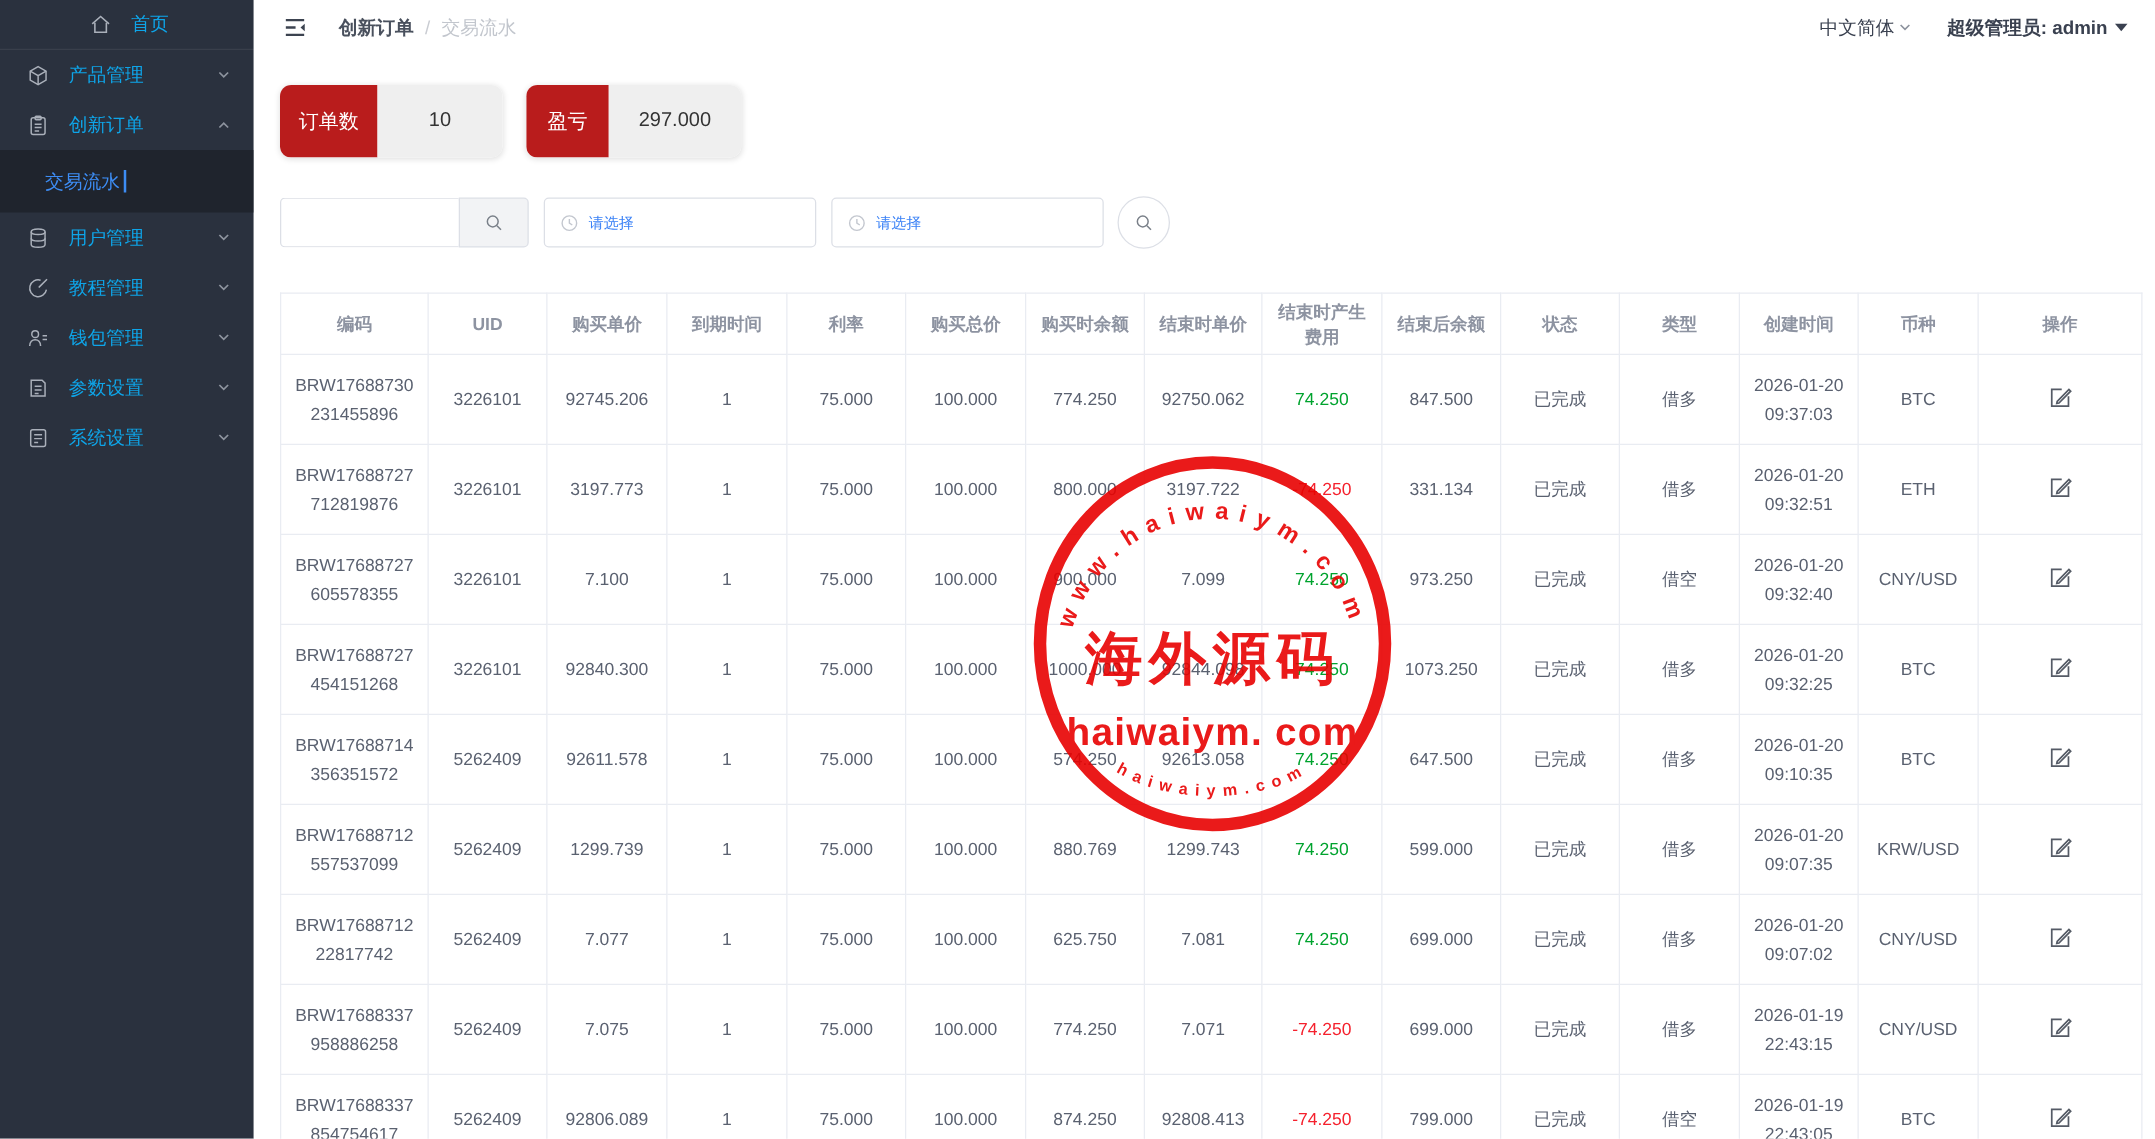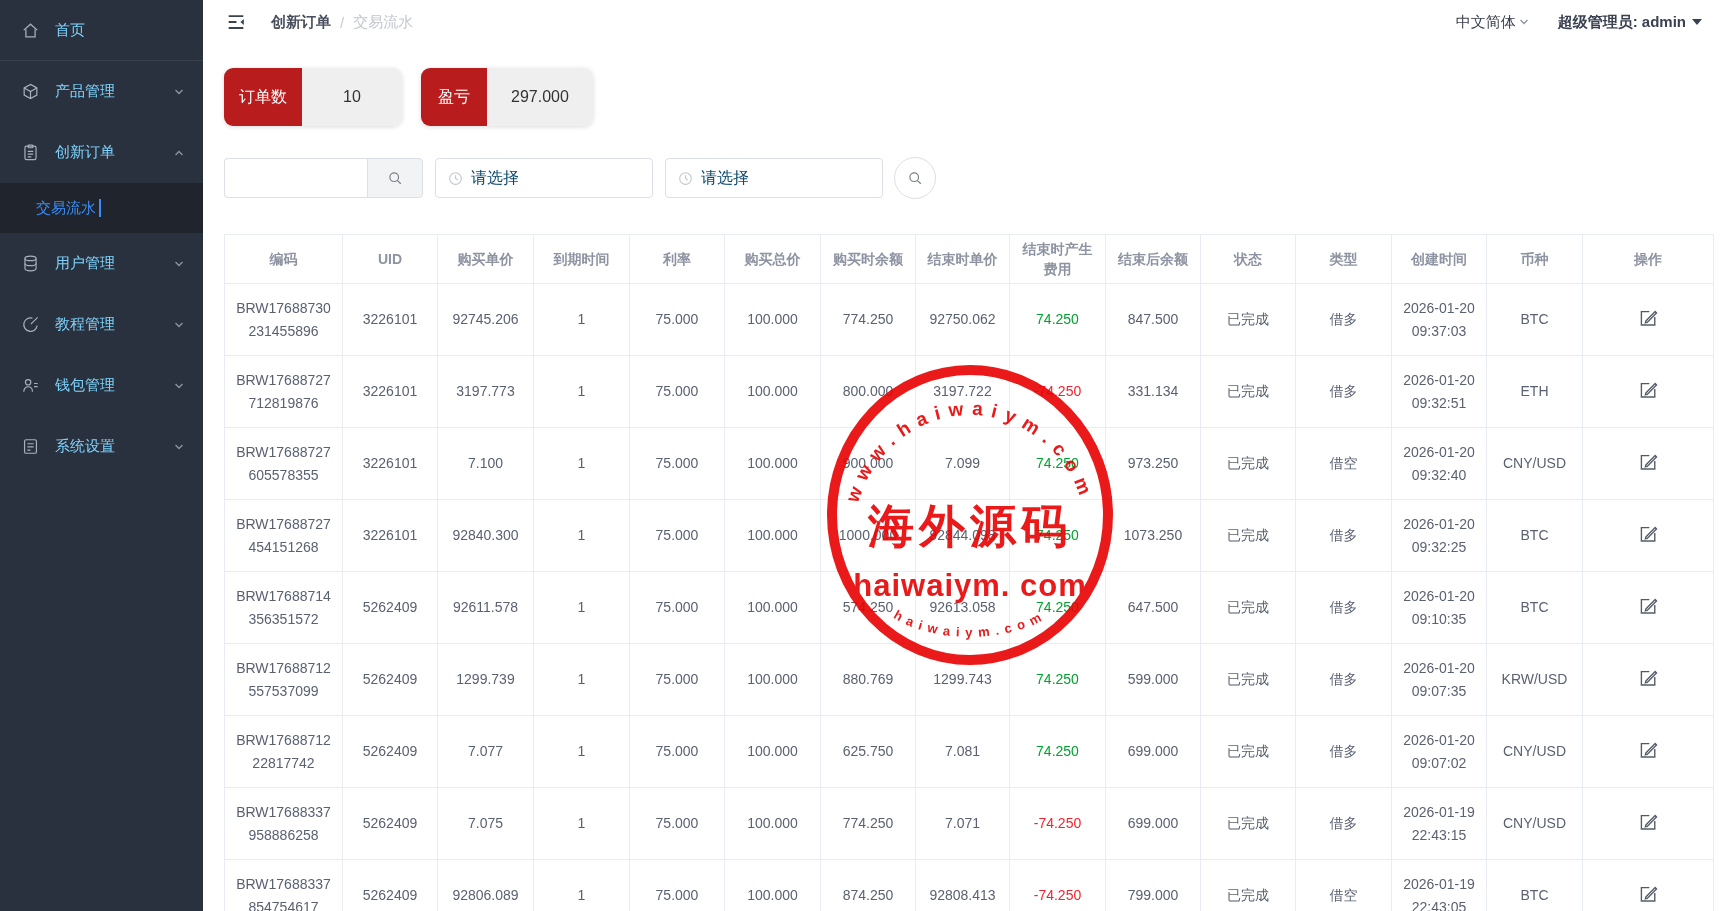--- a/index.html
+++ b/index.html
@@ -2,22 +2,22 @@
 <html><head>
 <meta charset="utf-8">
 <style>
   * { box-sizing: border-box; margin: 0; padding: 0; }
   html,body { width:1724px; height:911px; overflow:hidden; background:#fff;
     font-family:"Liberation Sans","DejaVu Sans",sans-serif; }
   .app { position:relative; display:flex; width:1724px; height:911px; }
 
   
   .sidebar { width:203px; flex:none; background:#2a313e; height:911px; }
-  .nav-item { height:61px; display:flex; align-items:center; padding:0 18px 0 21px;
-    font-size:15px; color:#7dd3fc; cursor:pointer; }
+  .nav-item { height:40px; display:flex; align-items:center; padding:0 18px 0 21px;
+    font-size:15px; color:#0ea5e9; cursor:pointer;justify-content:center; }
   .nav-item.home { border-bottom:1px solid rgba(255,255,255,.07); }
   .nav-icon { width:19px; height:19px; margin-right:15px; color:#aab0ba; flex:none; }
   .nav-icon svg { width:19px; height:19px; display:block; }
   .nav-arrow { margin-left:auto; width:12px; height:12px; color:#8d939e; }
   .nav-arrow svg { width:12px; height:12px; display:block; }
   .nav-arrow.up svg { transform:rotate(180deg); }
   .submenu { height:50px; background:#1f242d; display:flex; align-items:center;
     padding-left:36px; font-size:15px; color:#c7ccd4; cursor:pointer; }
   .submenu.active { color:#3d8df5; }
   .caret-bar { width:2px; height:18px; background:#3d8df5; margin-left:3px; }
@@ -56,21 +56,21 @@
   .input-group input { flex:1; min-width:0; border:1px solid #dcdfe6; border-right:none;
     border-radius:4px 0 0 4px; outline:none; padding:0 10px; font-size:14px; color:#555; }
   .addon-btn { width:56px; background:#f2f3f5; border:1px solid #dcdfe6;
     border-radius:0 4px 4px 0; display:flex; align-items:center; justify-content:center;
     color:#7a8089; cursor:pointer; }
   .addon-btn svg, .round-search svg { width:16px; height:16px; display:block; }
   .date-input { width:218px; height:40px; border:1px solid #dcdfe6; border-radius:4px;
     display:flex; align-items:center; padding:0 12px; margin-left:12px; gap:8px;
     background:#fff; cursor:pointer; }
   .date-input svg { width:15px; height:15px; color:#c3c7cf; flex:none; }
-  .date-ph { color:#0c4a6e; font-size:16px; }
+  .date-ph { color:#3b82f6; font-size:12px; }
   .round-search { width:42px; height:42px; border-radius:50%; border:1px solid #dcdfe6;
     background:#fff; margin-left:11px; display:flex; align-items:center;
     justify-content:center; color:#7a8089; cursor:pointer; }
 
   
   .table-wrap { margin-top:35px; }
   table { border-collapse:collapse; table-layout:fixed; width:1489px;
     font-size:14px; color:#5a6170; }
   th, td { border:1px solid #e9ecf2; text-align:center; vertical-align:middle; }
   thead th { color:#8d93a1; font-weight:bold; height:49px; line-height:1.45;
@@ -170,20 +170,34 @@
         </div>
         <div class="nav-item">
           <span class="nav-icon">
             <svg viewBox="0 0 24 24" fill="none" stroke="currentColor" stroke-width="1.5">
               <circle cx="9" cy="8" r="3.4"></circle>
               <path d="M3.5 20 C3.5 15.8 6 13.6 9 13.6 C12 13.6 14.5 15.8 14.5 20"></path>
               <path d="M16.5 9.5 H21 M16.5 13.5 H21"></path>
             </svg>
           </span>
           <span class="nav-label">钱包管理</span>
+          <span class="nav-arrow">
+            <svg viewBox="0 0 12 12" fill="none" stroke="currentColor" stroke-width="1.4">
+              <path d="M2.5 4 L6 7.5 L9.5 4"></path>
+            </svg>
+          </span>
+        </div>
+        <div class="nav-item">
+          <span class="nav-icon">
+            <svg viewBox="0 0 24 24" fill="none" stroke="currentColor" stroke-width="1.5">
+              <path d="M5 4 H16 L19 7 V20 H5 Z"></path>
+              <path d="M8.5 10 H15.5 M8.5 14 H15.5 M8.5 17.5 H12.5"></path>
+            </svg>
+          </span>
+          <span class="nav-label">参数设置</span>
           <span class="nav-arrow">
             <svg viewBox="0 0 12 12" fill="none" stroke="currentColor" stroke-width="1.4">
               <path d="M2.5 4 L6 7.5 L9.5 4"></path>
             </svg>
           </span>
         </div>
         <div class="nav-item">
           <span class="nav-icon">
             <svg viewBox="0 0 24 24" fill="none" stroke="currentColor" stroke-width="1.5">
               <rect x="4.5" y="3.5" width="15" height="17" rx="2"></rect>

